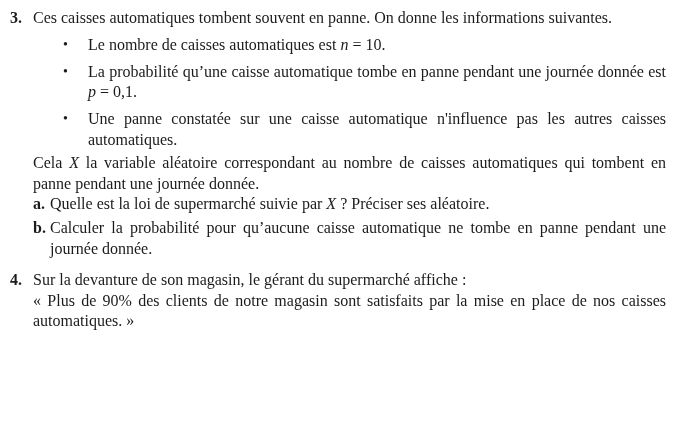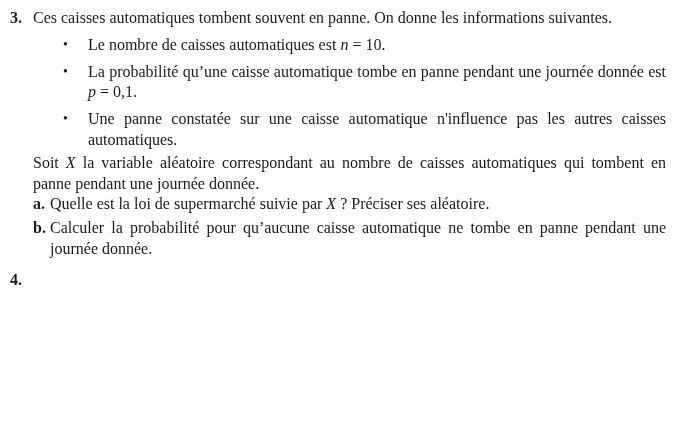--- a/index.html
+++ b/index.html
@@ -109,21 +109,21 @@
           </div>
         </li>
         <li class="bullet-item">
           <span class="bullet-marker">•</span>
           <div class="bullet-text">
             <p class="para"><span>Une panne constatée sur une caisse automatique n'influence pas les autres caisses automatiques.</span></p>
           </div>
         </li>
       </ul>
 
-      <p class="para"><span>Soit </span><span class="math-var">X</span><span> la variable aléatoire correspondant au nombre de caisses automatiques qui tombent en panne pendant une journée donnée.</span></p>
+      <p class="para"><span>Cela </span><span class="math-var">X</span><span> la variable aléatoire correspondant au nombre de caisses automatiques qui tombent en panne pendant une journée donnée.</span></p>
 
       <div class="question">
         <span class="q-label">a.</span>
         <div class="q-body">
           <p class="para"><span>Quelle est la loi de supermarché suivie par </span><span class="math-var">X</span><span> ? Préciser ses aléatoire.</span></p>
         </div>
       </div>
 
       <div class="question">
         <span class="q-label">b.</span>
@@ -131,16 +131,18 @@
           <p class="para"><span>Calculer la probabilité pour qu’aucune caisse automatique ne tombe en panne pendant une journée donnée.</span></p>
         </div>
       </div>
 
     </div>
   </div>
 
   <div class="exercise exercise-4">
     <div class="ex-num">4.</div>
     <div class="ex-body">
+      <p class="para"><span>Sur la devanture de son magasin, le gérant du supermarché affiche :</span></p>
+      <p class="para"><span>« Plus de 90% des clients de notre magasin sont satisfaits par la mise en place de nos caisses automatiques. »</span></p>
     </div>
   </div>
 
 </div>
 
 </body></html>

